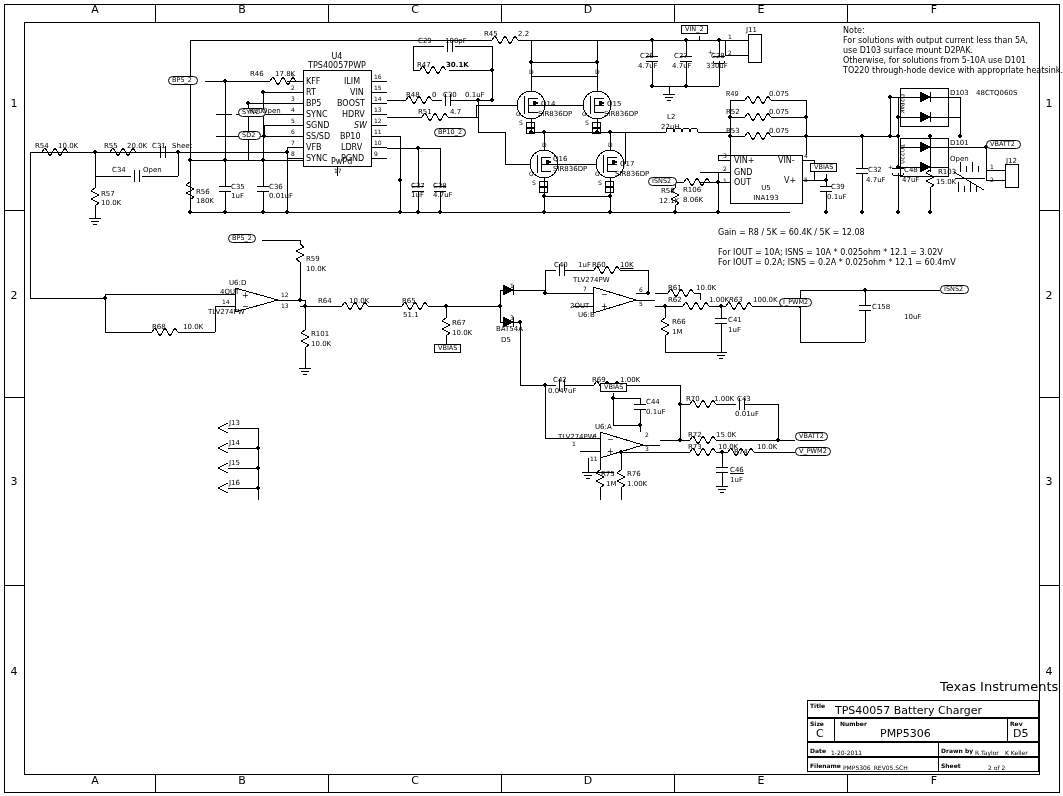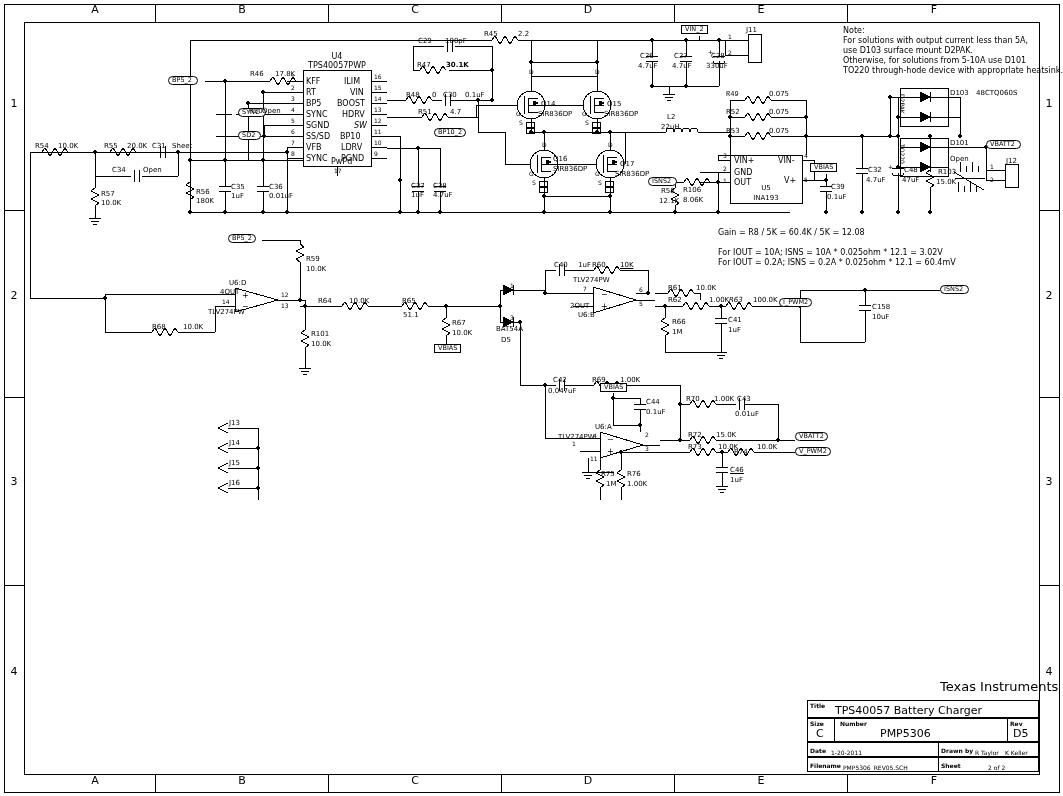--- a/index.html
+++ b/index.html
@@ -918,21 +918,21 @@
 <div class="lbl" style="left:696px;top:284px;">10.0K</div>
 <div class="lbl" style="left:668px;top:296px;">R62</div>
 <div class="lbl" style="left:709px;top:296px;">1.00K</div>
 <div class="lbl" style="left:729px;top:296px;font-style:italic;">R63</div>
 <div class="lbl" style="left:753px;top:296px;">100.0K</div>
 <div class="lbl" style="left:672px;top:318px;">R66</div>
 <div class="lbl" style="left:672px;top:328px;">1M</div>
 <div class="lbl" style="left:728px;top:316px;">C41</div>
 <div class="lbl" style="left:728px;top:326px;">1uF</div>
 <div class="lbl" style="left:872px;top:303px;">C158</div>
-<div class="lbl" style="left:872px;top:313px;">10uF</div>
+<div class="lbl" style="left:904px;top:313px;">10uF</div>
 
 <div class="lbl" style="left:553px;top:376px;">C42</div>
 <div class="lbl" style="left:548px;top:387px;">0.047uF</div>
 <div class="lbl" style="left:592px;top:376px;">R69</div>
 <div class="lbl" style="left:620px;top:376px;">1.00K</div>
 <div class="lbl" style="left:646px;top:398px;">C44</div>
 <div class="lbl" style="left:646px;top:408px;">0.1uF</div>
 <div class="lbl" style="left:686px;top:395px;">R70</div>
 <div class="lbl" style="left:714px;top:395px;">1.00K</div>
 <div class="lbl" style="left:737px;top:395px;">C43</div>

